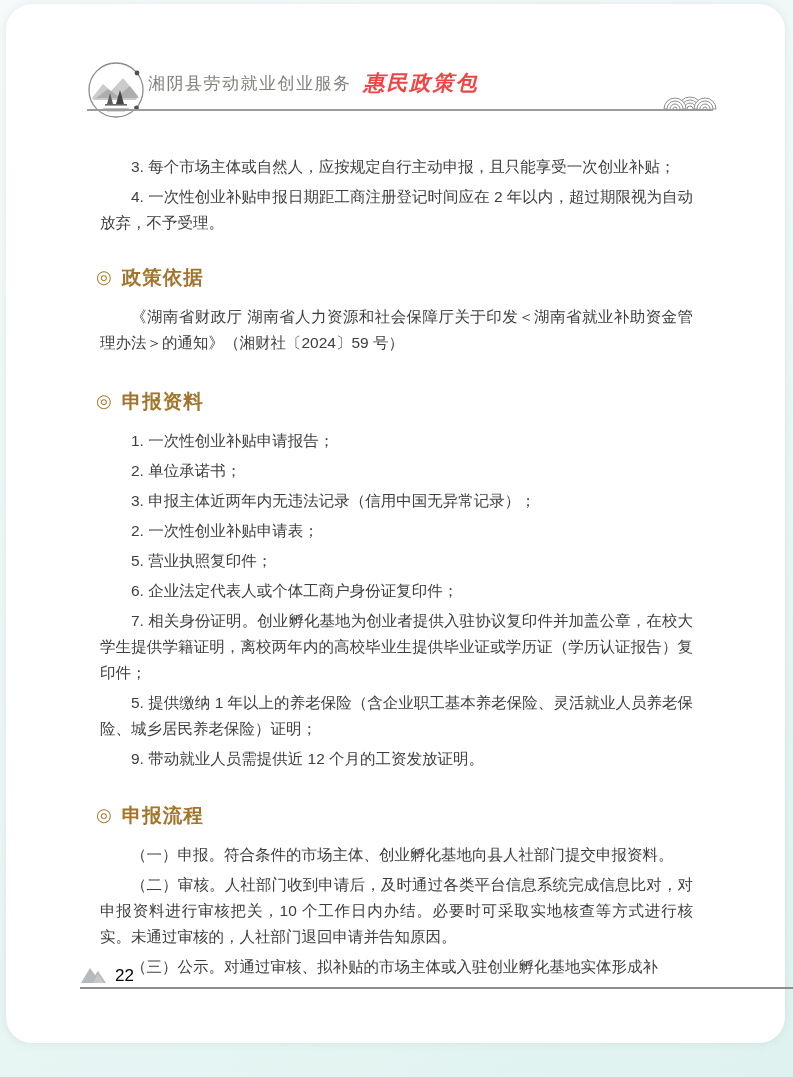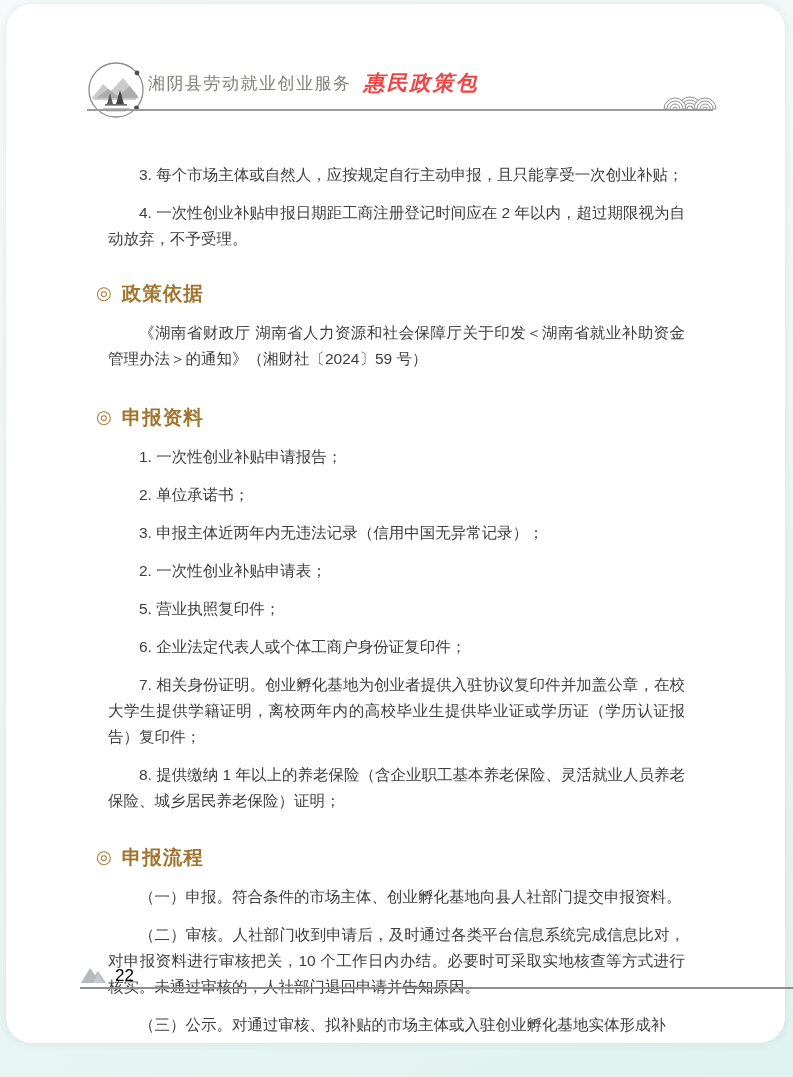--- a/index.html
+++ b/index.html
@@ -20,21 +20,21 @@
   .title-calli{font-size:21px;font-weight:bold;font-style:italic;color:#ef4444;
     font-family:"DejaVu Serif","Liberation Serif",serif;letter-spacing:2px;}
   .header-line{position:absolute;left:81px;top:105px;width:626px;height:2px;background:#9c9c9c;}
   .cloud{position:absolute;left:657px;top:82px;width:54px;height:25px;}
   
   .content{
     position:absolute;left:90px;right:88px;top:146px;
     font-size:15.5px;line-height:26px;color:#3e3e3e;
     text-align:justify;
   }
-  .content p{margin:12px;text-indent:2em;}
+  .content p{margin:4px;text-indent:2em;}
   .sec-head{display:flex;align-items:center;gap:9px;margin:28px 0 14px 0;
     color:#a2742c;font-size:19.5px;font-weight:bold;letter-spacing:1px;}
   .sec-marker{font-size:18px;font-weight:normal;color:#ab8038;line-height:1;}
   
   .footer{position:absolute;left:74px;right:-8px;top:958px;}
   .footer-row{display:flex;align-items:flex-end;gap:7px;height:22px;}
   .peak-icon{width:28px;height:19px;display:block;}
   .page-num{font-size:17px;color:#000000;line-height:1;}
   .footer-line{margin-top:3px;height:2px;background:#8e8e8e;}
 </style>
@@ -95,21 +95,22 @@
       <span class="sec-marker">◎</span>
       <span>申报资料</span>
     </div>
     <p>1. 一次性创业补贴申请报告；</p>
     <p>2. 单位承诺书；</p>
     <p>3. 申报主体近两年内无违法记录（信用中国无异常记录）；</p>
     <p>2. 一次性创业补贴申请表；</p>
     <p>5. 营业执照复印件；</p>
     <p>6. 企业法定代表人或个体工商户身份证复印件；</p>
     <p>7. 相关身份证明。创业孵化基地为创业者提供入驻协议复印件并加盖公章，在校大学生提供学籍证明，离校两年内的高校毕业生提供毕业证或学历证（学历认证报告）复印件；</p>
-    <p>8. 提供缴纳 1 年以上的养老保险（含企业职工基本养老保险、灵活就业人员养老保险、城乡居民养老保险）证明；</p>
+    <p>5. 提供缴纳 1 年以上的养老保险（含企业职工基本养老保险、灵活就业人员养老保险、城乡居民养老保险）证明；</p>
+    <p>9. 带动就业人员需提供近 12 个月的工资发放证明。</p>
 
     <div class="sec-head" style="margin-top:30px;">
       <span class="sec-marker">◎</span>
       <span>申报流程</span>
     </div>
     <p>（一）申报。符合条件的市场主体、创业孵化基地向县人社部门提交申报资料。</p>
     <p>（二）审核。人社部门收到申请后，及时通过各类平台信息系统完成信息比对，对申报资料进行审核把关，10 个工作日内办结。必要时可采取实地核查等方式进行核实。未通过审核的，人社部门退回申请并告知原因。</p>
     <p>（三）公示。对通过审核、拟补贴的市场主体或入驻创业孵化基地实体形成补</p>
 
   </main>

